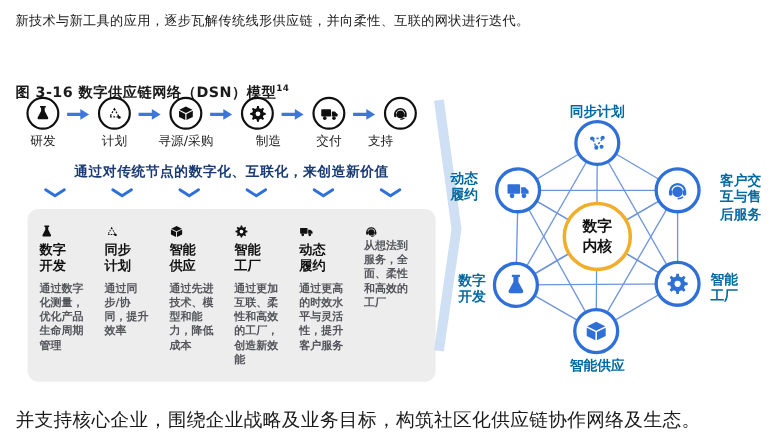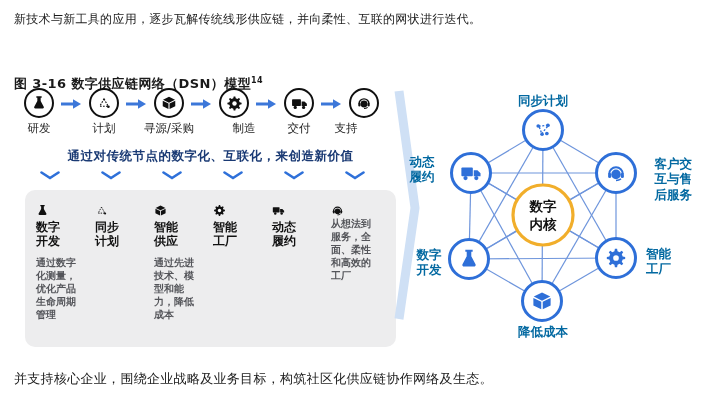--- a/index.html
+++ b/index.html
@@ -3,21 +3,21 @@
 <meta charset="utf-8">
 <style>
   html,body{margin:0;padding:0;}
   body{
     width:711px;height:400px;position:relative;overflow:hidden;background:#ffffff;
     font-family:"DejaVu Sans","Liberation Sans",sans-serif;color:#1a1a1a;
   }
   .intro{position:absolute;left:14px;top:11px;width:692px;font-size:12px;line-height:1.45;letter-spacing:.3px;}
   .caption{position:absolute;left:14px;top:59px;font-size:13px;font-weight:bold;letter-spacing:.4px;margin-top:16px;}
   .caption sup{font-size:8px;font-weight:bold;}
-  .footer{position:absolute;left:14px;top:370px;width:692px;font-size:13px;letter-spacing:.3px;}
+  .footer{position:absolute;left:14px;top:370px;width:692px;font-size:17px;letter-spacing:.3px;}
 
   
   .cnode{position:absolute;top:88px;width:30px;height:30px;box-sizing:border-box;
     border:2.5px solid #101010;border-radius:50%;display:flex;align-items:center;justify-content:center;background:#fff;}
   .clabel{position:absolute;top:121px;width:70px;text-align:center;font-size:11.5px;color:#222;}
   .carrow{position:absolute;top:98px;}
   .headline{position:absolute;left:25px;top:148px;width:371px;text-align:center;
     font-size:12.5px;font-weight:bold;color:#1a3a74;letter-spacing:.5px;}
   .chev{position:absolute;top:171px;}
 
@@ -187,42 +187,45 @@
     <h4>数字
 开发</h4>
     <p>通过数字化测量，优化产品生命周期管理</p>
   </div>
   <div class="col">
     <div class="colicon"><svg viewBox="0 0 24 24" width="13" height="13" style="color:#111">
           <use href="#i-plan"></use>
         </svg></div>
     <h4>同步
 计划</h4>
+    <p>通过同步/协同，提升效率</p>
   </div>
   <div class="col">
     <div class="colicon"><svg viewBox="0 0 24 24" width="13" height="13" style="color:#111">
           <use href="#i-package"></use>
         </svg></div>
     <h4>智能
 供应</h4>
     <p>通过先进技术、模型和能力，降低成本</p>
   </div>
   <div class="col">
     <div class="colicon"><svg viewBox="0 0 24 24" width="13" height="13" style="color:#111">
           <use href="#i-gear"></use>
         </svg></div>
     <h4>智能
 工厂</h4>
+    <p>通过更加互联、柔性和高效的工厂，创造新效能</p>
   </div>
   <div class="col">
     <div class="colicon"><svg viewBox="0 0 24 24" width="13" height="13" style="color:#111">
           <use href="#i-truck"></use>
         </svg></div>
     <h4>动态
 履约</h4>
+    <p>通过更高的时效水平与灵活性，提升客户服务</p>
   </div>
   <div class="col">
     <div class="colicon"><svg viewBox="0 0 24 24" width="13" height="13" style="color:#111">
           <use href="#i-headset"></use>
         </svg></div>
     <p>从想法到服务，全面、柔性和高效的工厂</p>
   </div>
 </div>
 
 <svg class="bigarrow" width="30" height="240" viewBox="0 0 30 240">
@@ -277,21 +280,21 @@
         <use href="#i-package"></use>
       </svg>
     <circle cx="145" cy="127" r="30" fill="#fff" stroke="#f1ae2b" stroke-width="3.2"></circle>
   </svg>
   <div class="nlabel nl-sync">同步计划</div>
   <div class="nlabel nl-cust">客户交
 互与售
 后服务</div>
   <div class="nlabel nl-factory">智能
 工厂</div>
-  <div class="nlabel nl-supply">降低成本</div>
+  <div class="nlabel nl-supply">智能供应</div>
   <div class="nlabel nl-dev">数字
 开发</div>
   <div class="nlabel nl-fulfill">动态
 履约</div>
   <div class="corelabel">数字
 内核</div>
 </div>
 
 <div class="footer">并支持核心企业，围绕企业战略及业务目标，构筑社区化供应链协作网络及生态。</div>
 

